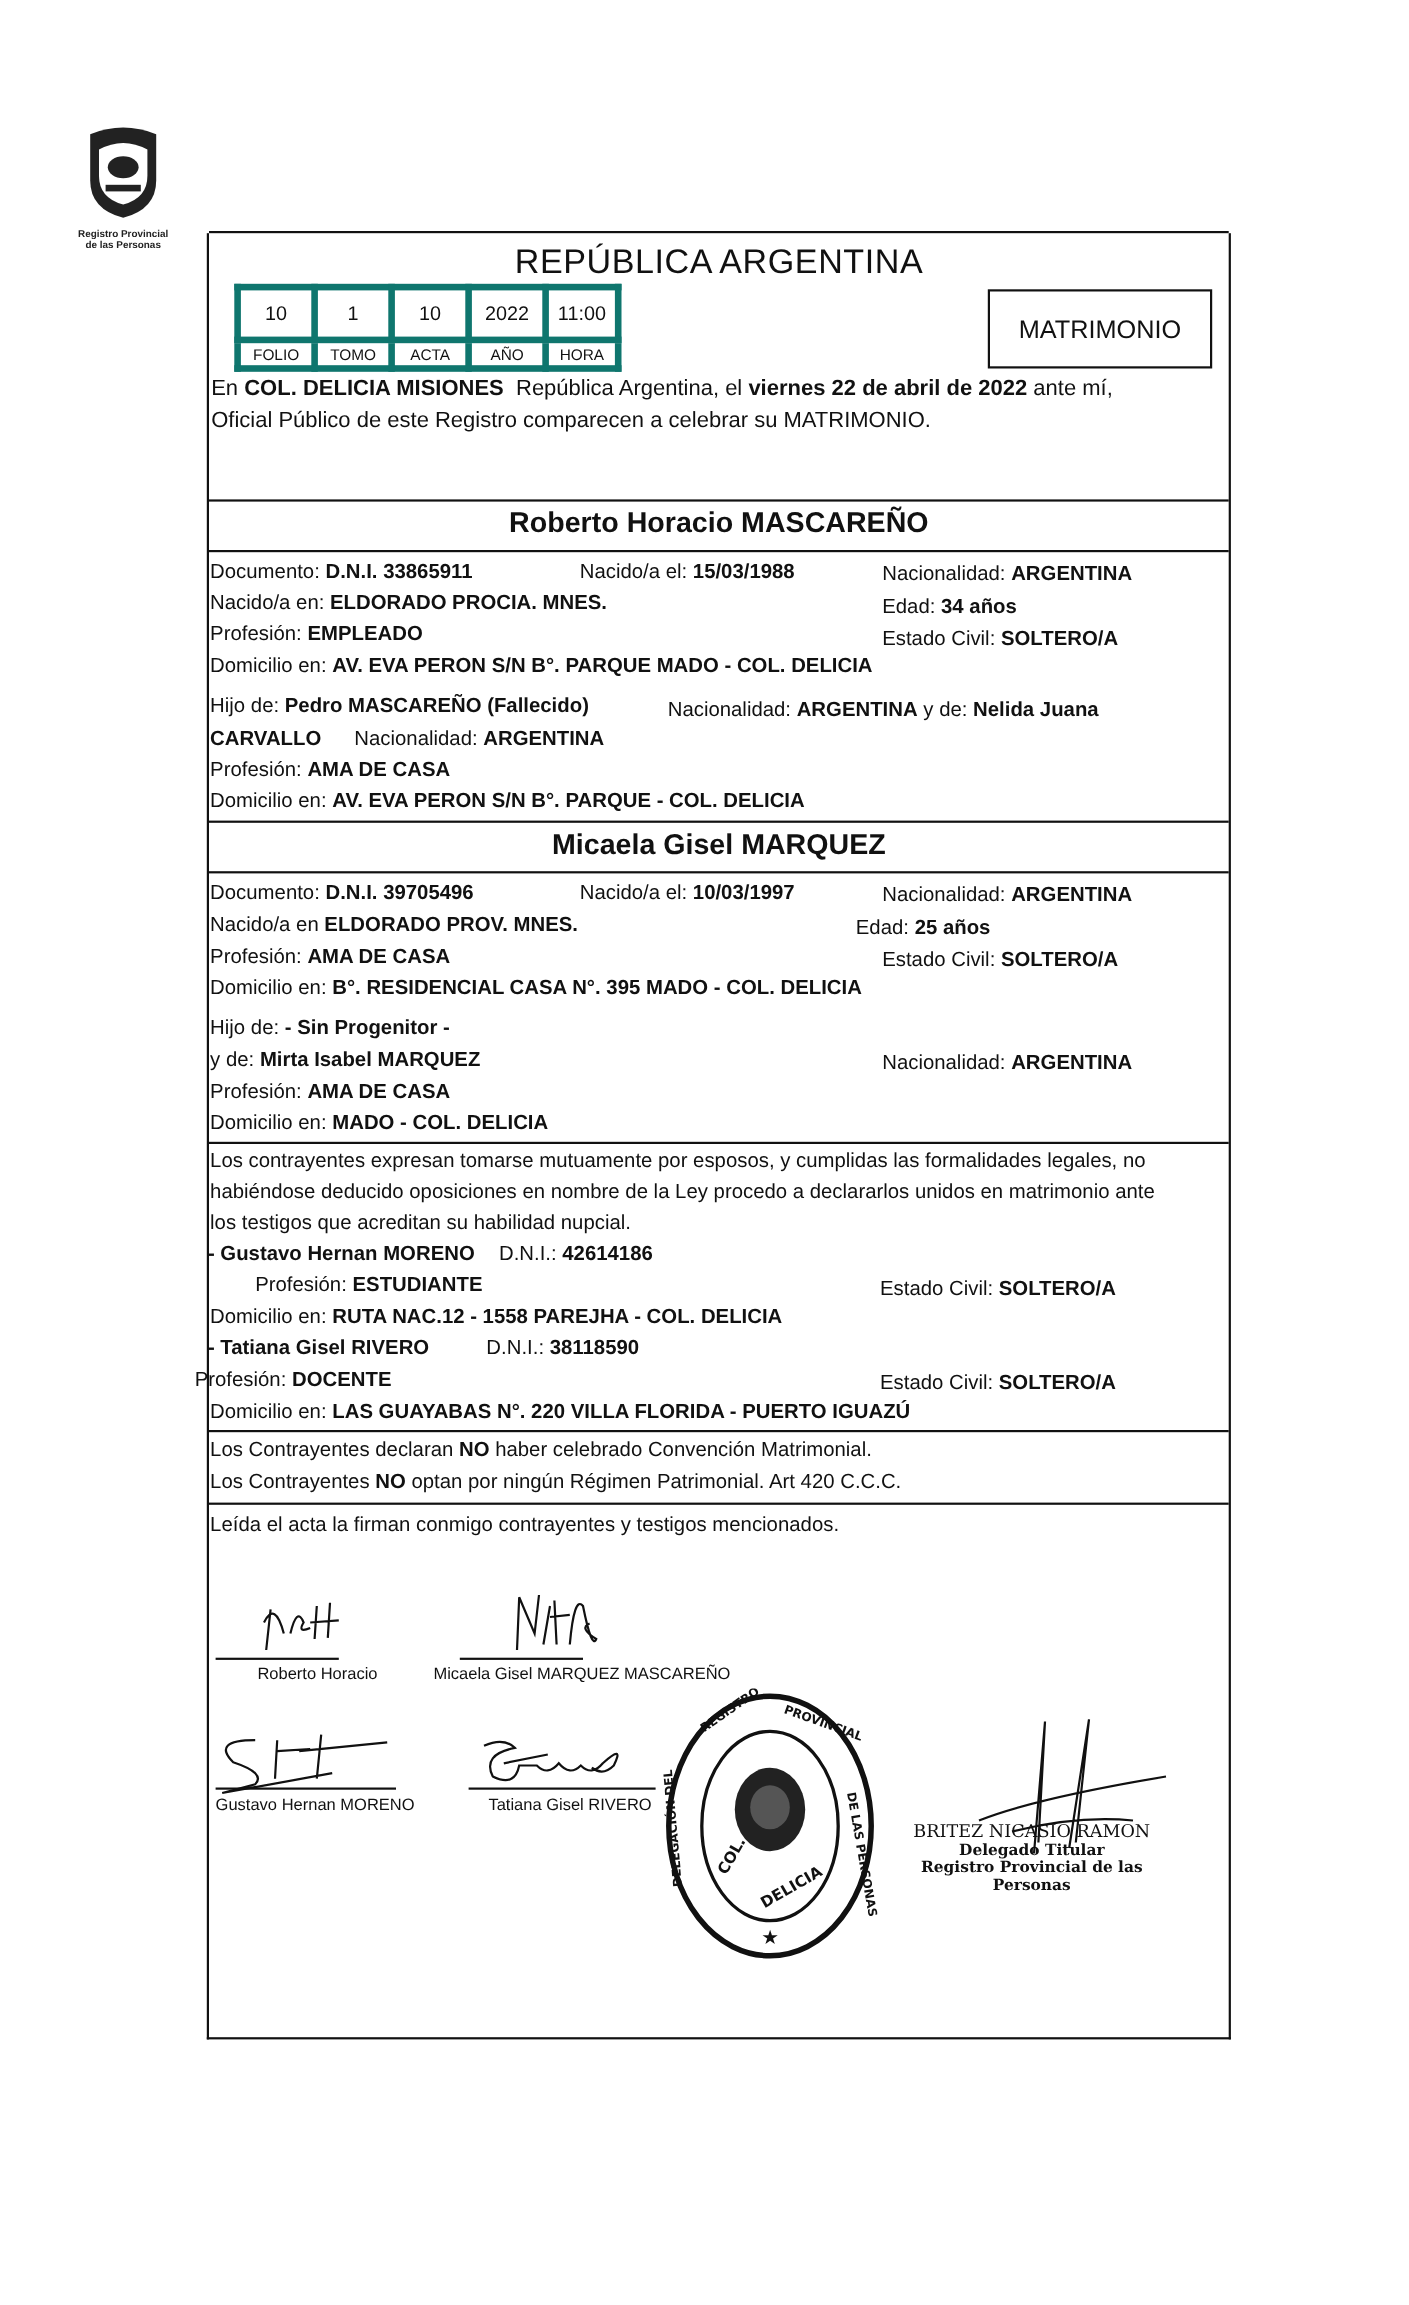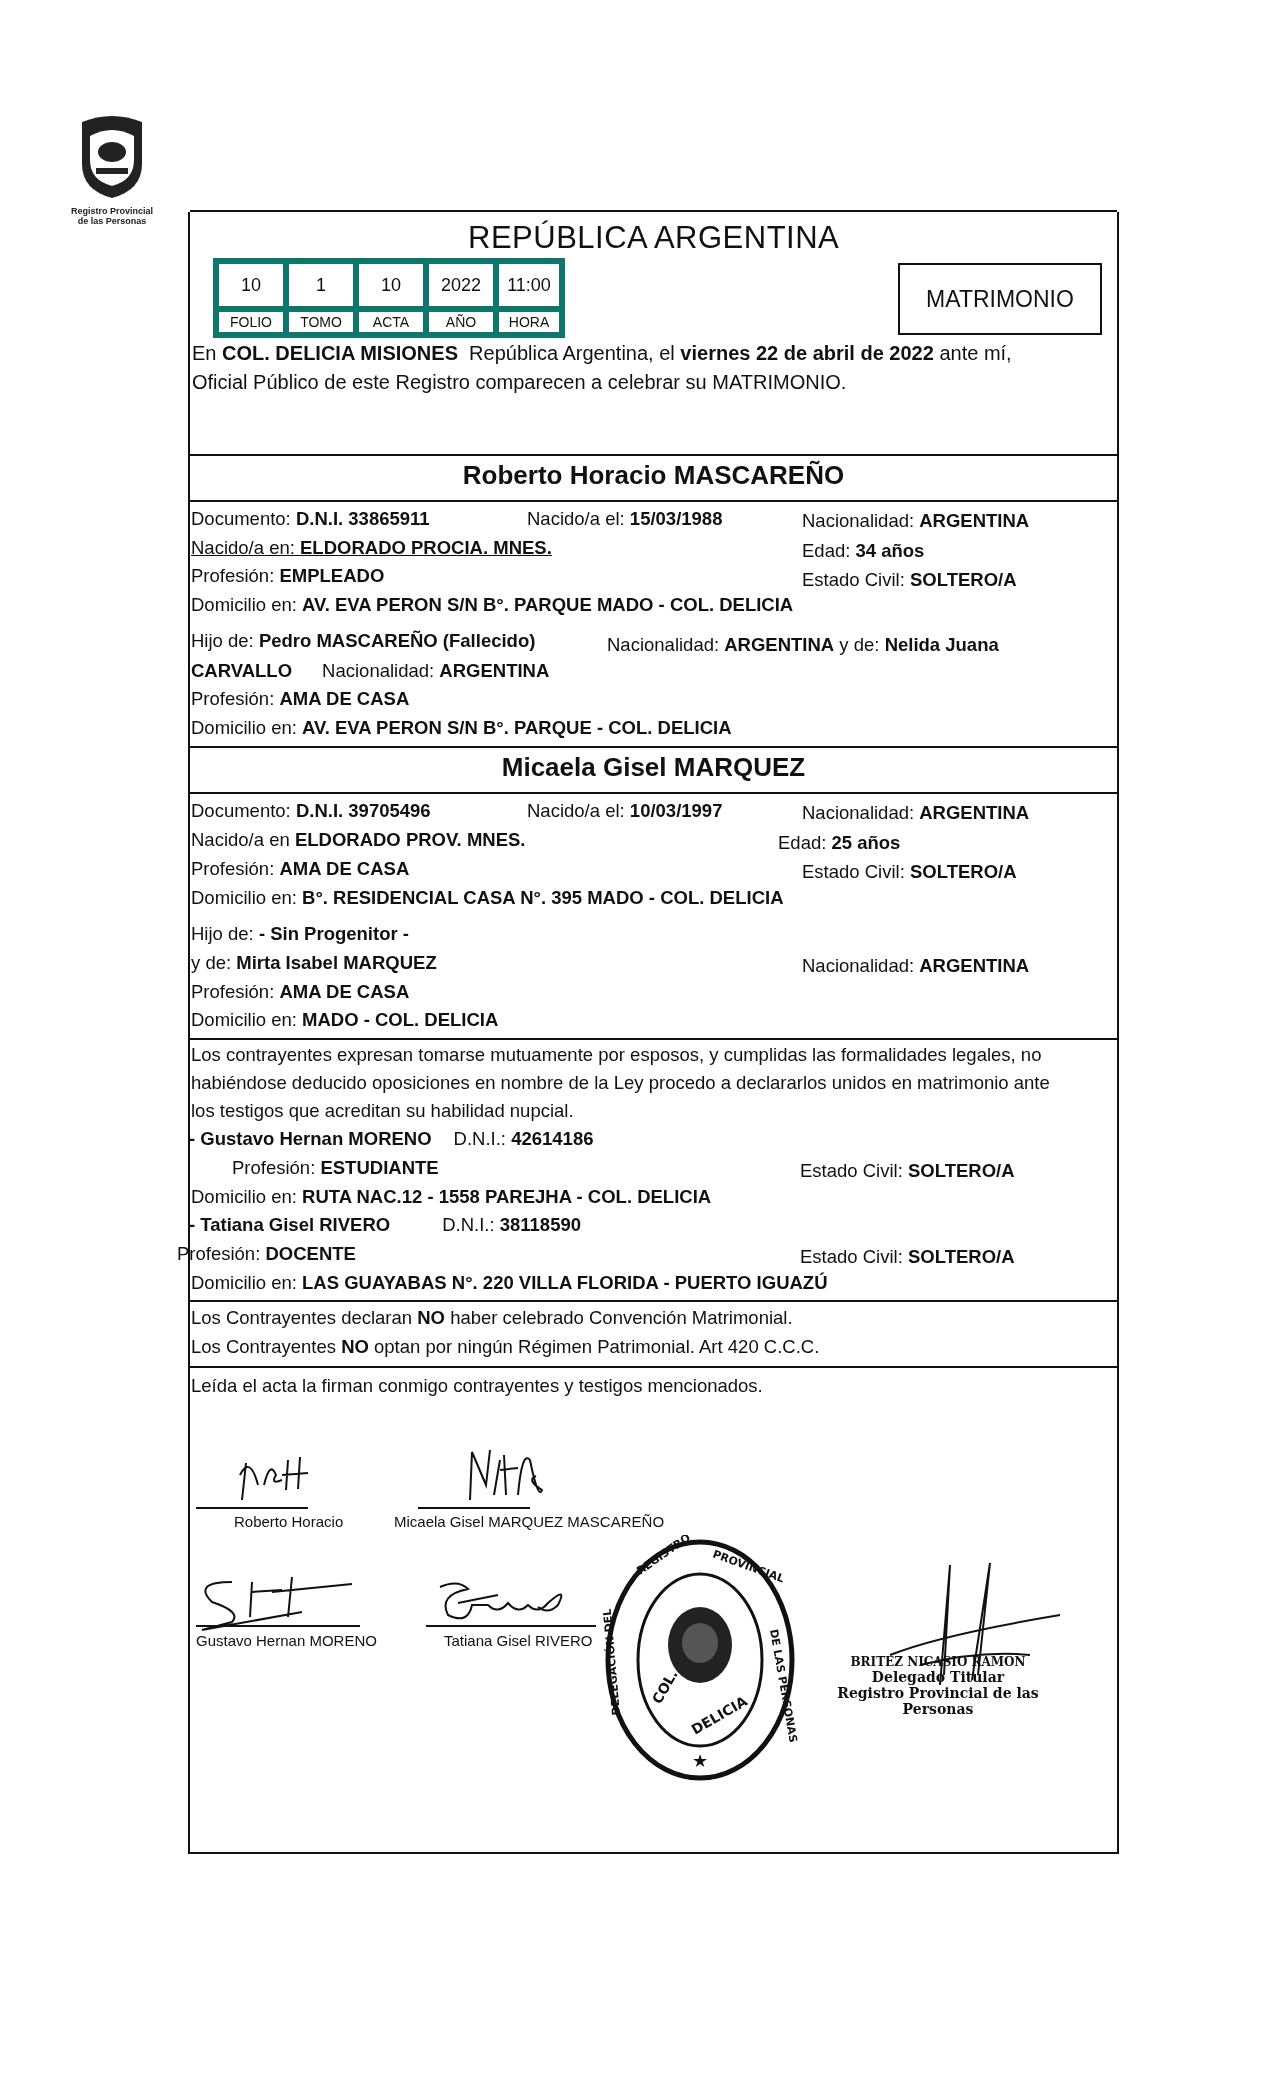--- a/index.html
+++ b/index.html
@@ -22,21 +22,21 @@
             display:flex; align-items:center; justify-content:center; font-size:23px; }
   .line { position:absolute; left:190px; width:927px; height:2px; background:#111; }
   .txt { position:absolute; font-size:18.5px; white-space:nowrap; }
   .big { font-size:20px; }
   b { font-weight:bold; }
   .head { position:absolute; font-size:26px; font-weight:bold; text-align:center; left:190px; width:927px; }
   .sigline { position:absolute; height:2px; background:#111; }
   .siglabel { position:absolute; font-size:15px; white-space:nowrap; }
   .stamp { left:600px; top:1535px; width:200px; height:250px; }
   .delegado { left:808px; top:1560px; width:260px; text-align:center; font-family:"DejaVu Serif", serif; }
-  .delegado .n { font-size:12px; font-weight:bold; }
+  .delegado .n { font-size:16px; font-weight:normal; }
   .delegado .r { font-size:14px; font-weight:bold;text-align:center; }
 </style>
 </head>
 <body>
 
 <div class="abs logo">
   <svg viewBox="0 0 88 90">
     <path d="M14 10 Q44 -2 74 10 L74 52 Q74 78 44 86 Q14 78 14 52 Z" fill="#222"></path>
     <path d="M22 24 Q44 12 66 24 L66 48 Q66 68 44 74 Q22 68 22 48 Z" fill="#fff"></path>
     <ellipse cx="44" cy="40" rx="14" ry="10" fill="#222"></ellipse>
@@ -77,21 +77,21 @@
 <div class="txt big" style="left:192px; top:342px;"><span>En </span><b>COL. DELICIA MISIONES</b><span style="white-space:pre">  República Argentina, el </span><b>viernes 22 de abril de 2022</b><span> ante mí,</span></div>
 <div class="txt big" style="left:192px; top:371px;">Oficial Público de este Registro comparecen a celebrar su MATRIMONIO.</div>
 
 <div class="line" style="top:454px;"></div>
 <div class="head" style="top:460px;">Roberto Horacio MASCAREÑO</div>
 <div class="line" style="top:500px;"></div>
 
 <div class="txt" style="left:191px; top:508px;"><span>Documento: </span><b>D.N.I. 33865911</b></div>
 <div class="txt" style="left:527px; top:508px;"><span>Nacido/a el: </span><b>15/03/1988</b></div>
 <div class="txt" style="left:802px; top:510px;"><span>Nacionalidad: </span><b>ARGENTINA</b></div>
-<div class="txt" style="left:191px; top:537px;text-decoration:underline;"><span>Nacido/a en: </span><b>ELDORADO PROCIA. MNES.</b></div>
+<div class="txt" style="left:191px; top:537px;"><span>Nacido/a en: </span><b>ELDORADO PROCIA. MNES.</b></div>
 <div class="txt" style="left:802px; top:540px;"><span>Edad: </span><b>34 años</b></div>
 <div class="txt" style="left:191px; top:565px;"><span>Profesión: </span><b>EMPLEADO</b></div>
 <div class="txt" style="left:802px; top:569px;"><span>Estado Civil: </span><b>SOLTERO/A</b></div>
 <div class="txt" style="left:191px; top:594px;"><span>Domicilio en: </span><b>AV. EVA PERON S/N B°. PARQUE MADO - COL. DELICIA</b></div>
 
 <div class="txt" style="left:191px; top:630px;"><span>Hijo de: </span><b>Pedro MASCAREÑO (Fallecido)</b></div>
 <div class="txt" style="left:607px; top:634px;"><span>Nacionalidad: </span><b>ARGENTINA</b><span style="white-space:pre"> y de: </span><b>Nelida Juana</b></div>
 <div class="txt" style="left:191px; top:660px;"><b>CARVALLO</b><span style="display:inline-block; width:30px;"></span><span>Nacionalidad: </span><b>ARGENTINA</b></div>
 <div class="txt" style="left:191px; top:688px;"><span>Profesión: </span><b>AMA DE CASA</b></div>
 <div class="txt" style="left:191px; top:717px;"><span>Domicilio en: </span><b>AV. EVA PERON S/N B°. PARQUE - COL. DELICIA</b></div>

